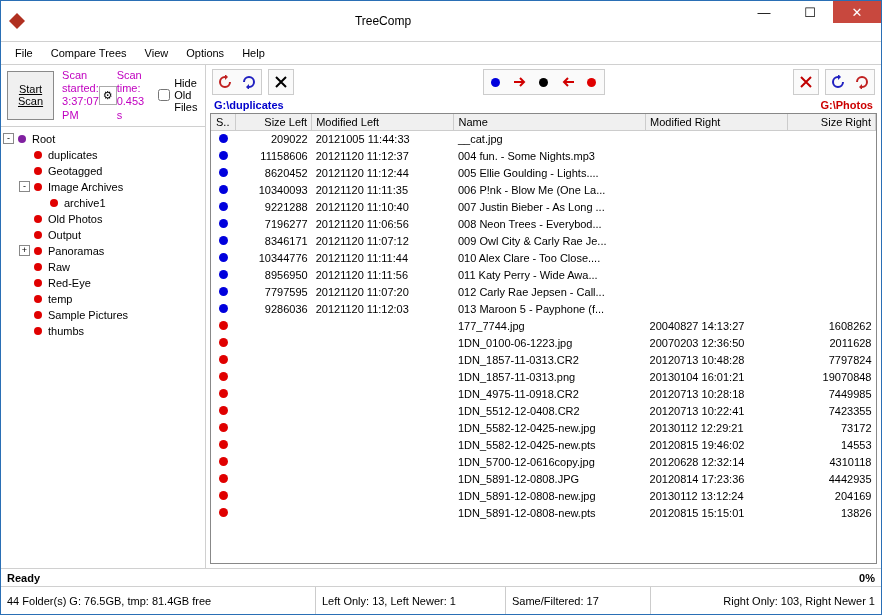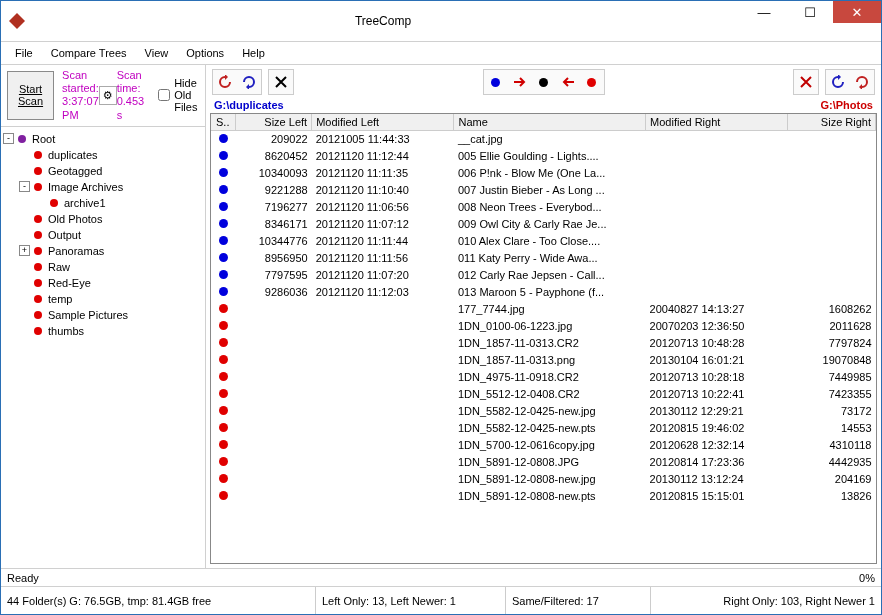--- a/index.html
+++ b/index.html
@@ -39,21 +39,21 @@
 .path-right { margin-left: auto; color: #cc0000; font-weight: bold; }
 .grid-wrap { flex: 1; border: 1px solid #888; margin: 0 4px 4px 4px; overflow: auto; position: relative; background: #fff; }
 .grid { width: 100%; border-collapse: collapse; }
 .grid th { background: #f0f0f0; border-right: 1px solid #ccc; border-bottom: 1px solid #ccc; padding: 2px 4px; text-align: left; font-weight: normal; position: sticky; top: 0; }
 .grid td { padding: 0 4px; height: 17px; white-space: nowrap; overflow: hidden; }
 .grid .dot-cell { width: 18px; text-align: center; }
 .row-dot { display: inline-block; width: 9px; height: 9px; border-radius: 50%; }
 .row-dot.blue { background: #0000dd; }
 .row-dot.red { background: #e00000; }
 .grid .num { text-align: right; }
-.statusbar { height: 18px; border-top: 1px solid #d0d0d0; display: flex; align-items: center; padding: 0 6px; }
+.statusbar { height: 18px; border-top: 1px solid #d0d0d0; display: flex; align-items: center; padding: 0 6px; font-weight: bold; }
 .statusbar .prog { margin-left: auto; }
 .statusbar2 { height: 28px; border-top: 1px solid #d0d0d0; display: flex; align-items: center; }
 .sb-cell { padding: 0 6px; border-right: 1px solid #ccc; height: 100%; display: flex; align-items: center; }
 svg { display: block; }
 </style>
 </head>
 <body>
 
 <div class="titlebar">
   <div class="titlebar-icon"></div>
@@ -247,20 +247,28 @@
             <tr>
               <td class="dot-cell"><span class="row-dot blue"></span></td>
               <td class="num">209022</td>
               <td>20121005 11:44:33</td>
               <td>__cat.jpg</td>
               <td></td>
               <td class="num"></td>
             </tr>
             <tr>
               <td class="dot-cell"><span class="row-dot blue"></span></td>
+              <td class="num">11158606</td>
+              <td>20121120 11:12:37</td>
+              <td>004 fun. - Some Nights.mp3</td>
+              <td></td>
+              <td class="num"></td>
+            </tr>
+            <tr>
+              <td class="dot-cell"><span class="row-dot blue"></span></td>
               <td class="num">8620452</td>
               <td>20121120 11:12:44</td>
               <td>005 Ellie Goulding - Lights....</td>
               <td></td>
               <td class="num"></td>
             </tr>
             <tr>
               <td class="dot-cell"><span class="row-dot blue"></span></td>
               <td class="num">10340093</td>
               <td>20121120 11:11:35</td>

